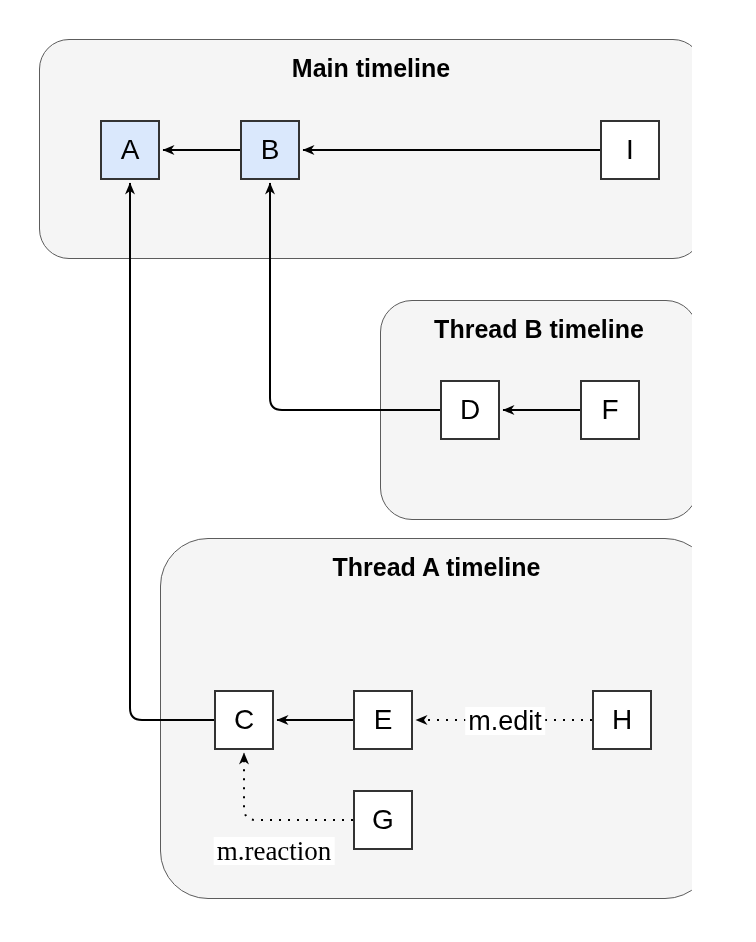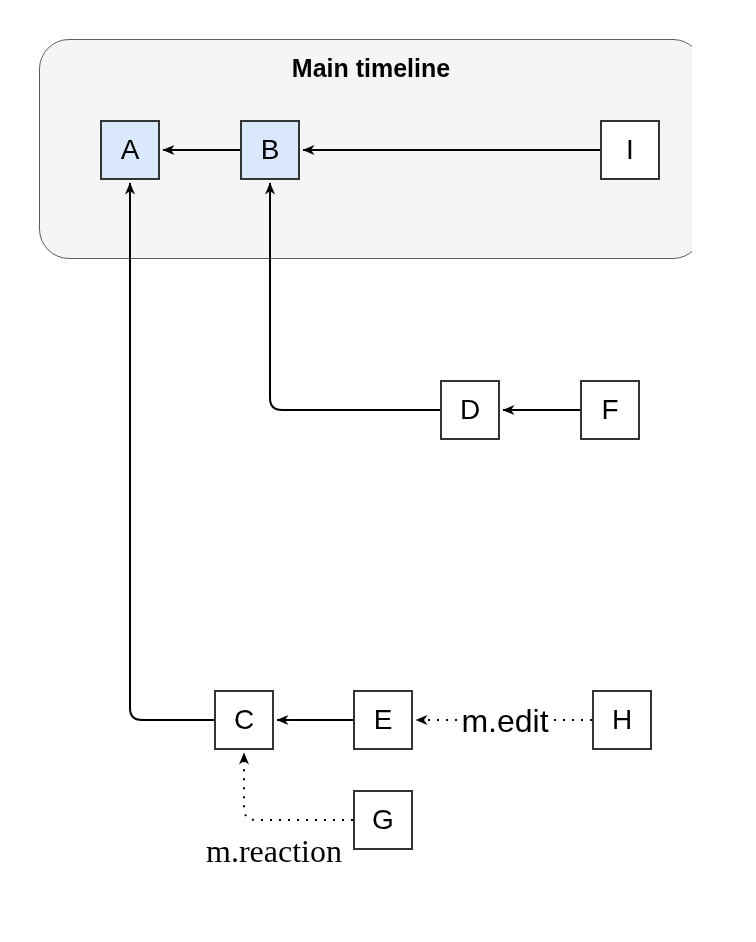--- a/index.html
+++ b/index.html
@@ -57,39 +57,45 @@
   #node-f { left: 580px; top: 380px; }
   #node-c { left: 214px; top: 690px; }
   #node-e { left: 353px; top: 690px; }
   #node-h { left: 592px; top: 690px; }
   #node-g { left: 353px; top: 790px; }
   .edge-label {
     position: absolute;
     transform: translate(-50%, -50%);
     background: #ffffff;
     color: #000000;
-    font-size: 32px;
+    font-size: 27px;
     line-height: 28px;
     padding: 0 3px;
     white-space: nowrap;
     z-index: 4;
     text-align: center;
   }
   #label-edit     { left: 505px; top: 721px; }
   #label-reaction { left: 274px; top: 851px; font-family: Liberation Serif, serif; }
   path.edge { stroke: #000000; stroke-width: 2; fill: none; }
   path.edge.dotted { stroke-dasharray: 2 7; }
 </style>
 </head>
 <body>
 
 <div class="stage">
 
   <div class="tl-container" id="c-main">
     <div class="tl-title">Main timeline</div>
+  </div>
+  <div class="tl-container" id="c-thread-b">
+    <div class="tl-title">Thread B timeline</div>
+  </div>
+  <div class="tl-container" id="c-thread-a">
+    <div class="tl-title">Thread A timeline</div>
   </div>
 
   <svg class="edges-layer" viewBox="0 0 756 942">
     <defs>
       <marker id="arrow" markerUnits="userSpaceOnUse" markerWidth="14" markerHeight="12" refX="12.5" refY="6" orient="auto">
         <path d="M1,1 L13,6 L1,11 L4.5,6 Z" fill="#000000"></path>
       </marker>
     </defs>
     <path class="edge" d="M 240 150 L 163 150" marker-end="url(#arrow)"></path>
     <path class="edge" d="M 600 150 L 303 150" marker-end="url(#arrow)"></path>

